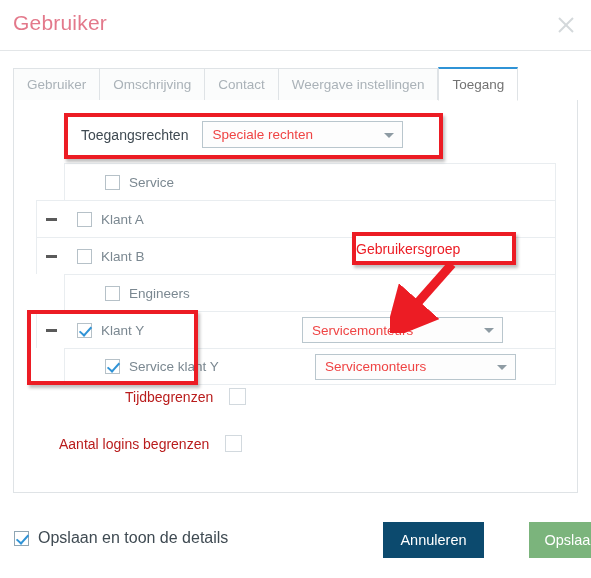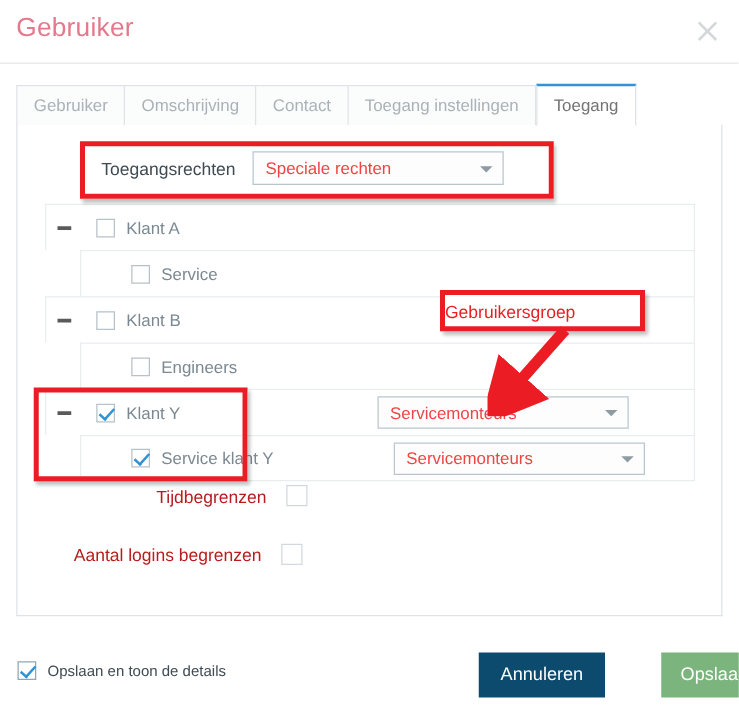--- a/index.html
+++ b/index.html
@@ -205,21 +205,21 @@
   }
   .save-details .cb3::after {
     content: "";
     position: absolute; left: 4px; top: 0px;
     width: 5px; height: 10px;
     border: solid #2f93d6;
     border-width: 0 2.3px 2.3px 0;
     transform: rotate(42deg);
   }
   .save-details .txt {
-    margin-left: 9px; font-size: 12px; color: #3f4a52;
+    margin-left: 9px; font-size: 16px; color: #3f4a52;
   }
   .btn {
     position: absolute; top: 14px;
     height: 36px;
     display: flex; align-items: center; justify-content: center;
     font-size: 14.5px;
     color: #ffffff;
     border: none;
     cursor: pointer;
     font-family: "Liberation Sans", sans-serif;
@@ -263,45 +263,45 @@
         <line x1="3" y1="3" x2="17" y2="17" stroke="#d4d8db" stroke-width="2"></line>
         <line x1="17" y1="3" x2="3" y2="17" stroke="#d4d8db" stroke-width="2"></line>
       </svg>
     </div>
   </div>
 
   <div class="tabstrip">
     <div class="tab">Gebruiker</div>
     <div class="tab">Omschrijving</div>
     <div class="tab">Contact</div>
-    <div class="tab pre-active">Toegang instellingen</div>
+    <div class="tab pre-active">Weergave instellingen</div>
     <div class="tab active">Toegang</div>
   </div>
 
   <div class="panel">
 
     <div class="rights-row">
       <span class="rights-label">Toegangsrechten</span>
       <div class="sel" id="rights-select">
         <span>Speciale rechten</span>
         <span class="caret"></span>
       </div>
     </div>
 
     <div class="tree">
 
+      <div class="trow child">
+        <span class="cb"></span>
+        <span class="tlabel">Service</span>
+      </div>
+
       <div class="trow">
         <span class="expander"></span>
         <span class="cb"></span>
         <span class="tlabel">Klant A</span>
-      </div>
-
-      <div class="trow child">
-        <span class="cb"></span>
-        <span class="tlabel">Service</span>
       </div>
 
       <div class="trow">
         <span class="expander"></span>
         <span class="cb"></span>
         <span class="tlabel">Klant B</span>
       </div>
 
       <div class="trow child">
         <span class="cb"></span>

